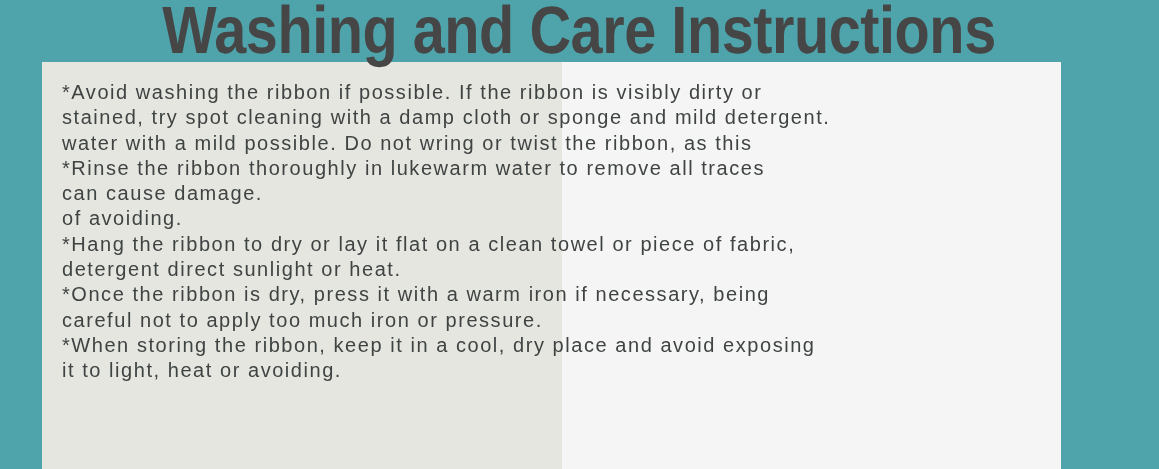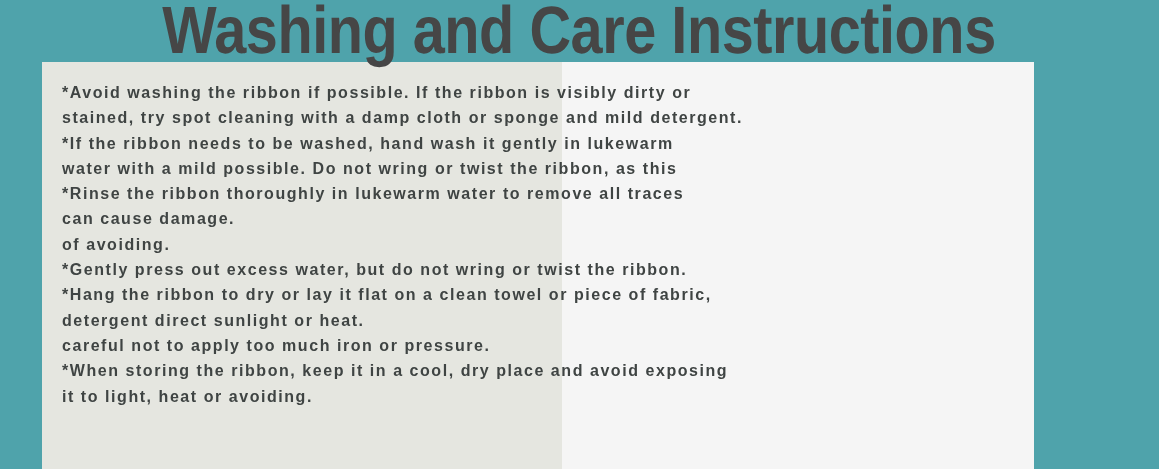--- a/index.html
+++ b/index.html
@@ -13,20 +13,21 @@
     font-family: "Liberation Sans", sans-serif;
     background: #4fa3ab;
   }
 
   #poster {
     position: relative;
     width: 1034px;
     height: 469px;
     background: #4fa3ab;
     overflow: hidden;
+    padding-left: 27px;
   }
 
   
   #title-bar {
     position: absolute;
     left: 0;
     top: 0;
     width: 1159px;
     height: 62px;
     display: flex;
@@ -76,22 +77,22 @@
 
   
   #instructions {
     position: absolute;
     left: 62px;
     top: 80px;
     width: 1060px;
     z-index: 3;
     color: #3f4443;
     font-family: "Liberation Sans", sans-serif;
-    font-weight: bold;
-    font-size: 16px;
+    font-weight: normal;
+    font-size: 20px;
     line-height: 25.3px;
     letter-spacing: 1.55px;
     white-space: nowrap;
   }
   .instr-line {
     display: block;
     height: 25.3px;
   }
 </style>
 </head>
@@ -104,26 +105,25 @@
   </div>
 
   <div id="content-panel">
     <div class="panel-half" id="panel-left-wash"></div>
     <div class="panel-half" id="panel-right-wash"></div>
   </div>
 
   <div id="instructions">
     <span class="instr-line">*Avoid washing the ribbon if possible. If the ribbon is visibly dirty or</span>
     <span class="instr-line">stained, try spot cleaning with a damp cloth or sponge and mild detergent.</span>
-    <span class="instr-line">*If the ribbon needs to be washed, hand wash it gently in lukewarm</span>
     <span class="instr-line">water with a mild possible. Do not wring or twist the ribbon, as this</span>
     <span class="instr-line">*Rinse the ribbon thoroughly in lukewarm water to remove all traces</span>
     <span class="instr-line">can cause damage.</span>
     <span class="instr-line">of avoiding.</span>
-    <span class="instr-line">*Gently press out excess water, but do not wring or twist the ribbon.</span>
     <span class="instr-line">*Hang the ribbon to dry or lay it flat  on a clean towel or piece of fabric,</span>
     <span class="instr-line">detergent direct sunlight or heat.</span>
+    <span class="instr-line">*Once the ribbon is dry, press it with a warm iron if necessary, being</span>
     <span class="instr-line">careful not to apply too much iron or pressure.</span>
     <span class="instr-line">*When storing the ribbon, keep it in a cool, dry place and avoid exposing</span>
     <span class="instr-line">it to light, heat or avoiding.</span>
   </div>
 
 </div>
 
 </body></html>

